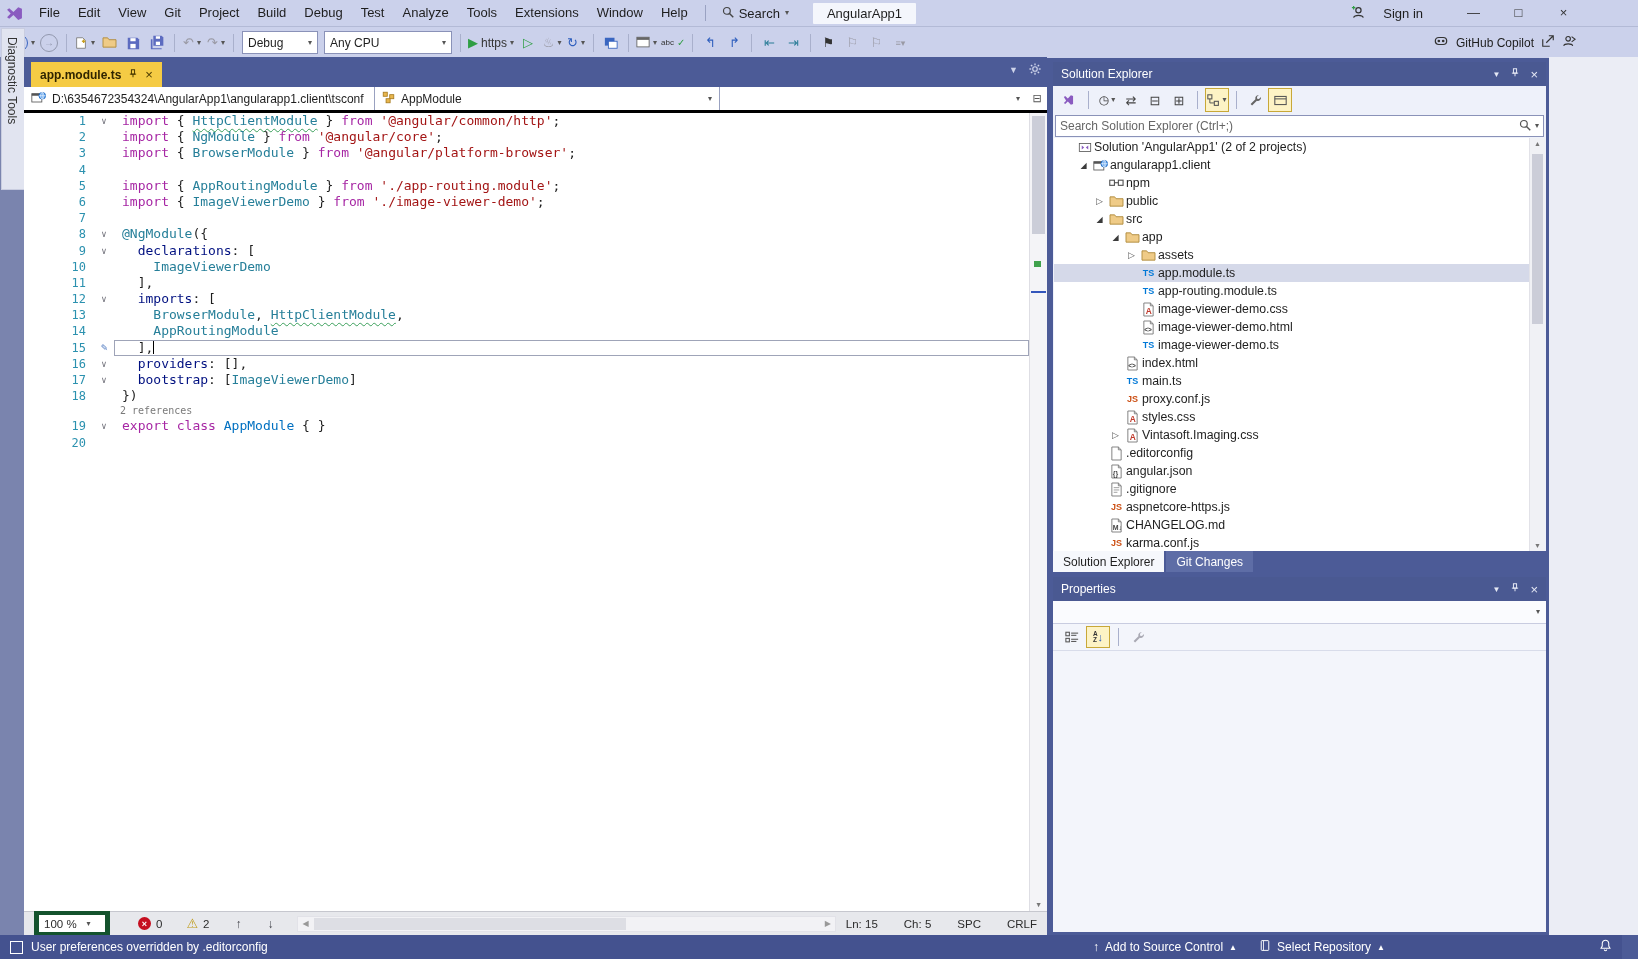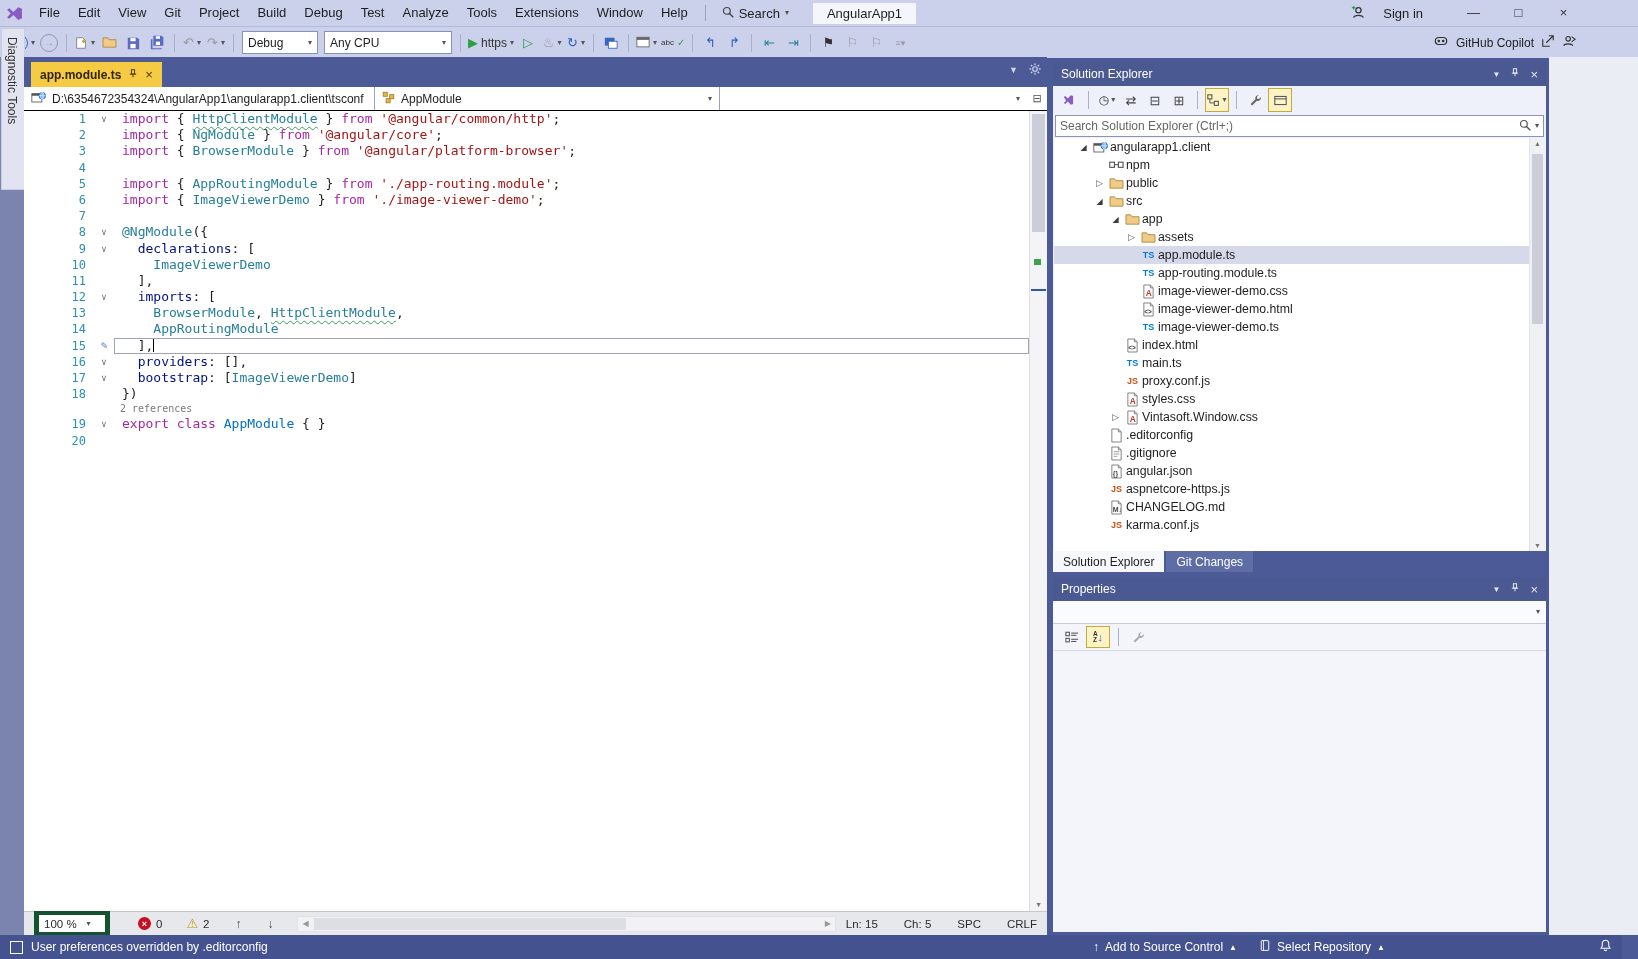--- a/index.html
+++ b/index.html
@@ -45,21 +45,21 @@
   .diag-tab .vlabel{color:#333;padding-top:8px;margin-left:3px}
 
   
   .editor{position:absolute;left:24px;top:57px;width:1023px;bottom:24px;display:flex;flex-direction:column;background:#4C5B97}
   .tabstrip{height:30px;position:relative;display:flex;align-items:flex-end}
   .tab-active{height:25px;background:#F5CB44;color:#2F2500;display:flex;align-items:center;
               padding:0 9px;font-weight:bold;font-size:12px;gap:7px;margin-left:7px}
   .tab-active .tclose{font-weight:normal;font-size:13px;color:#4A3A00}
   .docwell-controls{position:absolute;right:6px;bottom:8px;display:flex;gap:11px;align-items:center}
   .docwell-controls .dd{color:#CDD3EA;font-size:9px}
-  .navbar{height:23px;background:#fff;border-bottom:1px solid #000000;display:flex;align-items:stretch;
+  .navbar{height:23px;background:#fff;border-bottom:3px solid #000000;display:flex;align-items:stretch;
           font-size:12px;color:#1E1E1E}
   .nav-box{display:flex;align-items:center;padding:0 7px;gap:6px;border-right:1px solid #99A1C0;overflow:hidden}
   .nav-box .caret{margin-left:auto;padding-left:6px}
   .split-btn{width:20px;display:flex;align-items:center;justify-content:center;color:#555;font-size:11px}
 
   .codearea{flex:1;background:#fff;position:relative;overflow:hidden;
             font-family:"DejaVu Sans Mono","Liberation Mono",monospace;font-size:13px}
   .code-row{display:flex;height:16.2px;line-height:16.2px;white-space:pre}
   .ln{width:62px;text-align:right;padding-right:8px;color:#2B91AF;font-size:12px;flex:0 0 auto}
   .fold{width:20px;text-align:center;color:#6E6E78;font-size:9px;flex:0 0 auto}
@@ -539,20 +539,31 @@
         <svg width="12" height="12" viewBox="0 0 16 16">
             <circle cx="6.5" cy="6.5" r="4.5" fill="none" stroke="#555" stroke-width="1.6"></circle>
             <line x1="10" y1="10" x2="15" y2="15" stroke="#555" stroke-width="1.8"></line>
           </svg>
       </span>
       <span class="caret">▾</span>
     </div>
   </div>
   <div class="tree">
     <div>
+        <div class="tree-row" style="padding-left: 6px;">
+          <span class="tw-exp"></span>
+          <span class="tw-icon">
+            <svg width="14" height="13" viewBox="0 0 16 16">
+              <rect x="1" y="3" width="14" height="10" fill="#fff" stroke="#555"></rect>
+              <path d="M4 5.5 7 8 4 10.5z" fill="#8A5BC0"></path>
+              <path d="M12 5.5 9 8l3 2.5z" fill="#8A5BC0"></path>
+            </svg>
+          </span>
+          <span>Solution 'AngularApp1' (2 of 2 projects)</span>
+        </div>
         <div class="tree-row" style="padding-left: 22px;">
           <span class="tw-exp open">◢</span>
           <span class="tw-icon">
             <svg width="15" height="14" viewBox="0 0 18 16">
               <rect x="1" y="4" width="12" height="10" fill="#fff" stroke="#555"></rect>
               <rect x="1" y="4" width="12" height="2.5" fill="#555"></rect>
               <circle cx="13.5" cy="6.5" r="4" fill="#3B8EEA" stroke="#1F6AC2"></circle>
               <path d="M9.5 6.5h8M13.5 2.5v8" stroke="#fff" stroke-width="0.8" fill="none"></path>
               <ellipse cx="13.5" cy="6.5" rx="2" ry="4" fill="none" stroke="#fff" stroke-width="0.8"></ellipse>
             </svg>
@@ -687,57 +698,57 @@
         </div>
         <div class="tree-row" style="padding-left: 54px;">
           <span class="tw-exp">▷</span>
           <span class="tw-icon">
             <svg width="13" height="15" viewBox="0 0 14 16">
               <path d="M2 1h7l3 3v11H2z" fill="#fff" stroke="#7b7b7b"></path>
               <path d="M9 1v3h3" fill="none" stroke="#7b7b7b"></path>
               <text x="4" y="13" font-size="9" font-weight="bold" fill="#C0392B" font-family="sans-serif">A</text>
             </svg>
           </span>
-          <span>Vintasoft.Window.css</span>
+          <span>Vintasoft.Imaging.css</span>
         </div>
         <div class="tree-row" style="padding-left: 38px;">
           <span class="tw-exp"></span>
           <span class="tw-icon">
             <svg width="13" height="15" viewBox="0 0 14 16">
               <path d="M2 1h7l3 3v11H2z" fill="#fff" stroke="#7b7b7b"></path>
               <path d="M9 1v3h3" fill="none" stroke="#7b7b7b"></path>
             </svg>
           </span>
           <span>.editorconfig</span>
+        </div>
+        <div class="tree-row" style="padding-left: 38px;">
+          <span class="tw-exp"></span>
+          <span class="tw-icon">
+            <svg width="13" height="15" viewBox="0 0 14 16">
+              <path d="M2 1h7l3 3v11H2z" fill="#fff" stroke="#7b7b7b"></path>
+              <path d="M9 1v3h3" fill="none" stroke="#7b7b7b"></path>
+              <text x="3" y="12.5" font-size="7.5" font-weight="bold" fill="#444" font-family="sans-serif">{}</text>
+            </svg>
+          </span>
+          <span>angular.json</span>
         </div>
         <div class="tree-row" style="padding-left: 38px;">
           <span class="tw-exp"></span>
           <span class="tw-icon">
             <svg width="13" height="15" viewBox="0 0 14 16">
               <path d="M2 1h7l3 3v11H2z" fill="#fff" stroke="#7b7b7b"></path>
               <path d="M9 1v3h3" fill="none" stroke="#7b7b7b"></path>
               <g stroke="#999" stroke-width="1">
                 <line x1="4" y1="6" x2="10" y2="6"></line>
                 <line x1="4" y1="8.5" x2="10" y2="8.5"></line>
                 <line x1="4" y1="11" x2="8" y2="11"></line>
               </g>
             </svg>
           </span>
           <span>.gitignore</span>
-        </div>
-        <div class="tree-row" style="padding-left: 38px;">
-          <span class="tw-exp"></span>
-          <span class="tw-icon">
-            <svg width="13" height="15" viewBox="0 0 14 16">
-              <path d="M2 1h7l3 3v11H2z" fill="#fff" stroke="#7b7b7b"></path>
-              <path d="M9 1v3h3" fill="none" stroke="#7b7b7b"></path>
-              <text x="3" y="12.5" font-size="7.5" font-weight="bold" fill="#444" font-family="sans-serif">{}</text>
-            </svg>
-          </span>
-          <span>angular.json</span>
         </div>
         <div class="tree-row" style="padding-left: 38px;">
           <span class="tw-exp"></span>
           <span class="tw-icon">
             <span class="ficon-js">JS</span>
           </span>
           <span>aspnetcore-https.js</span>
         </div>
         <div class="tree-row" style="padding-left: 38px;">
           <span class="tw-exp"></span>

